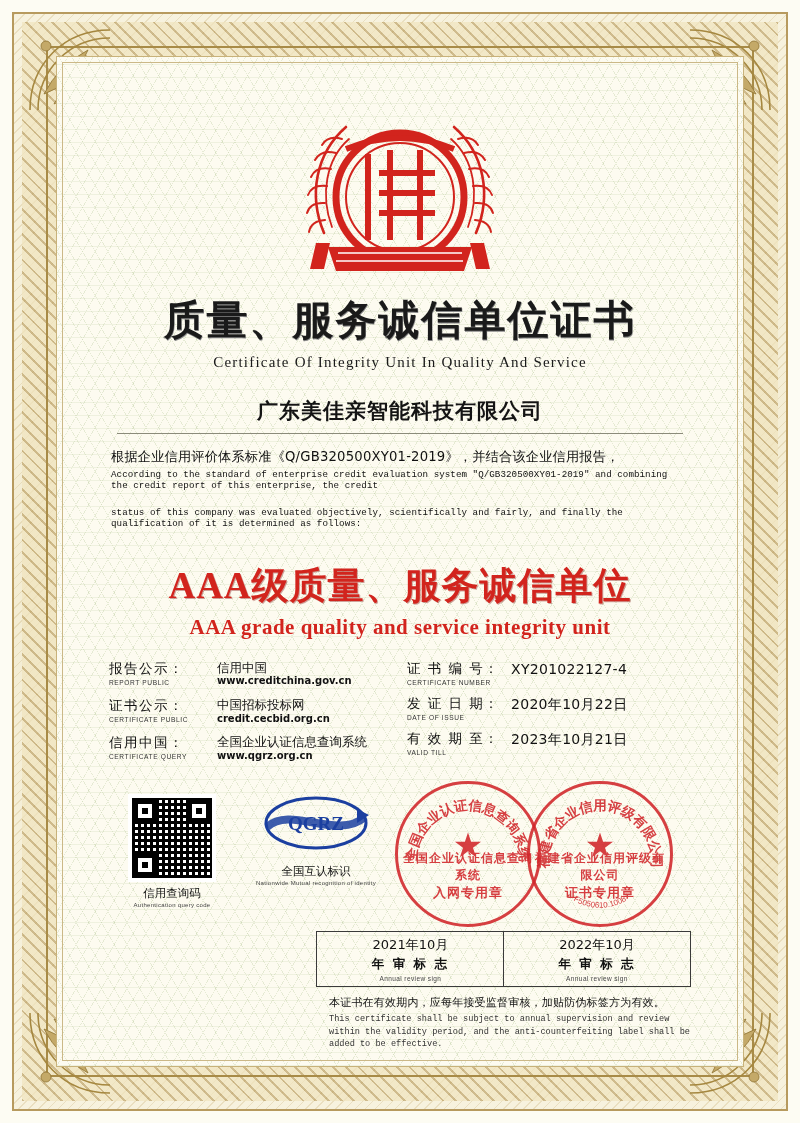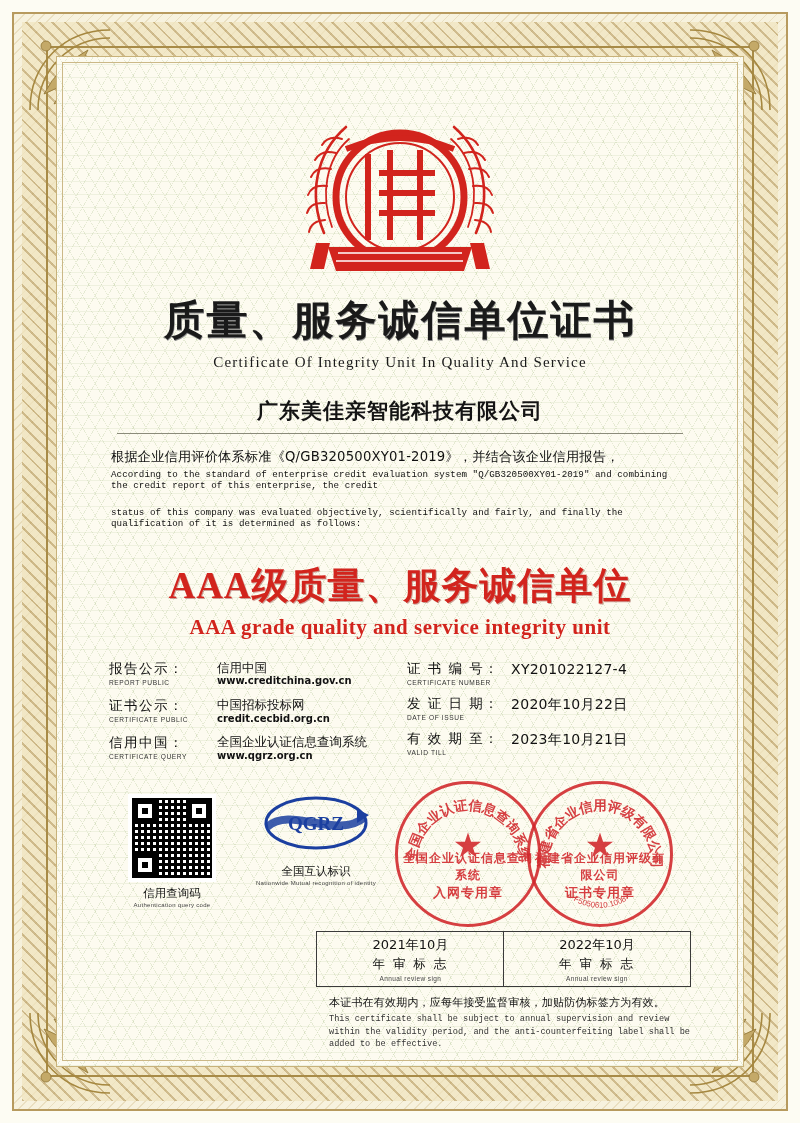--- a/index.html
+++ b/index.html
@@ -319,21 +319,21 @@
     margin-left: -1.4px;
     display: flex; flex-direction: column;
     align-items: center; justify-content: center;
   }
   .rbox .r1 {
     font-family: "DejaVu Sans", sans-serif;
     font-size: 13px; color: #111;
   }
   .rbox .r2 {
     font-family: "DejaVu Sans", sans-serif;
-    font-size: 12.5px; color: #111; margin-top: 2px; letter-spacing: 2px;
+    font-size: 12.5px; color: #111; margin-top: 2px; letter-spacing: 2px; font-weight: bold;
   }
   .rbox .r3 {
     font-family: "Liberation Sans", sans-serif;
     font-size: 6.5px; color: #444; margin-top: 2px; letter-spacing: 0.4px;
   }
 
   
   .note {
     text-align: left;
     margin-top: 8px;

